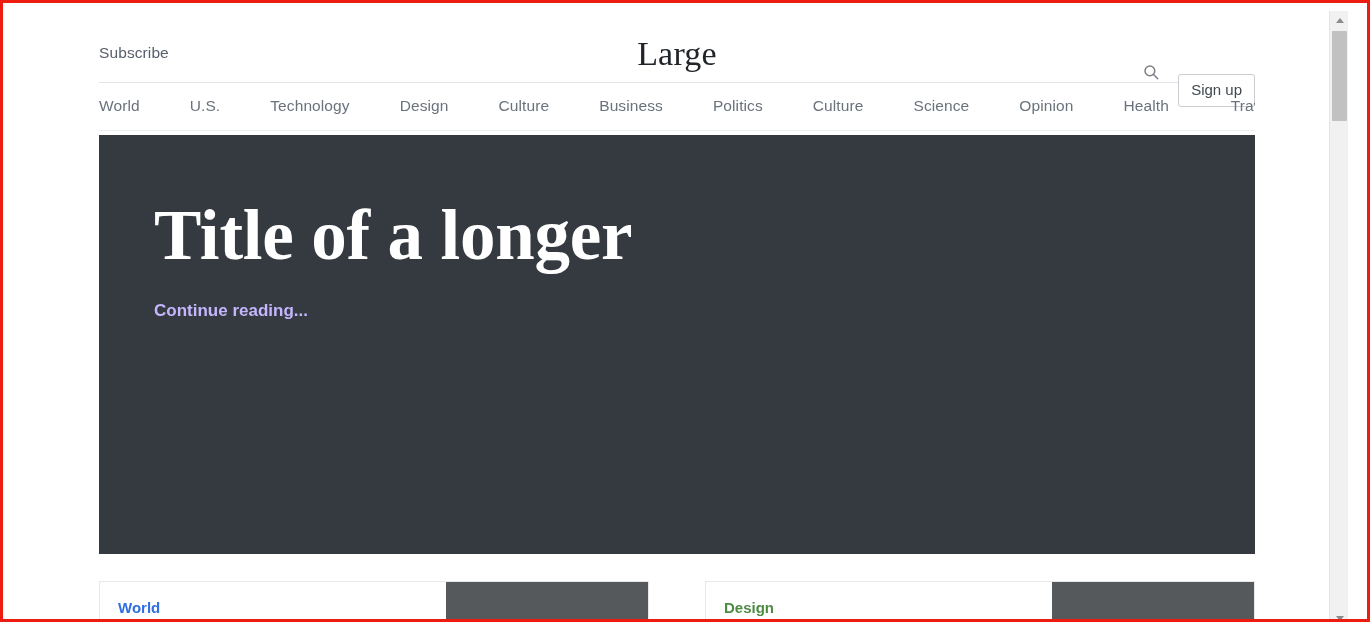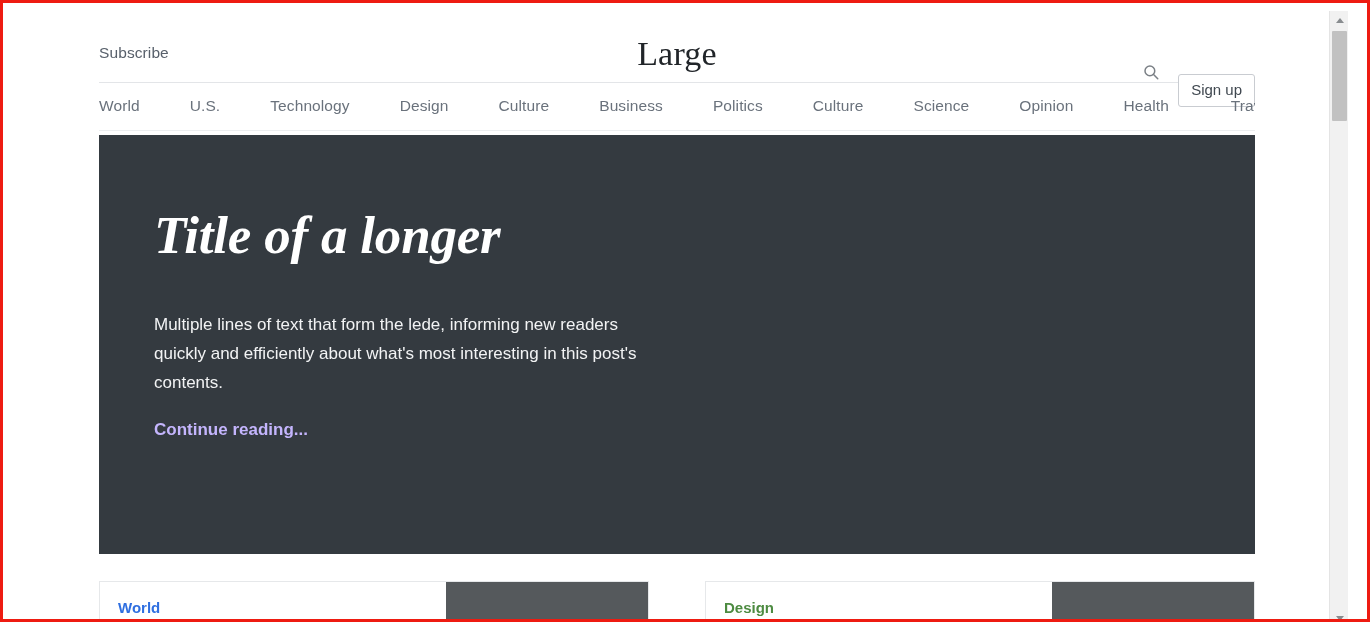--- a/index.html
+++ b/index.html
@@ -149,23 +149,22 @@
     box-sizing: border-box;
     padding: 58px 48px 0 55px;
     overflow: hidden;
   }
   .jumbotron-inner {
     max-width: 560px;
   }
   .jumbo-title {
     margin: 0;
     font-family: "Liberation Serif", serif;
-    font-style: italic;
     font-weight: bold;
-    font-size: 53px;
+    font-size: 71px;
     line-height: 85px;
     color: #ffffff;
     letter-spacing: -0.2px;
   }
   .jumbo-lede {
     margin: 32px 0 0 0;
     font-size: 17px;
     line-height: 29px;
     color: #f2f3f4;
     max-width: 520px;
@@ -311,21 +310,20 @@
           <a class="nav-link" href="#">Health</a>
           <a class="nav-link" href="#">Travel</a>
         </nav>
       </div>
 
       <div class="jumbotron">
         <div class="jumbotron-inner">
           <h1 class="jumbo-title">
             <span>Title of a longer</span><br>
           </h1>
-          <p class="jumbo-lede">Multiple lines of text that form the lede, informing new readers quickly and efficiently about what's most interesting in this post's contents.</p>
           <a class="jumbo-more" href="#">Continue reading...</a>
         </div>
       </div>
 
       <div class="card-row">
 
         <div class="card">
           <div class="card-body">
             <p class="card-cat world">World</p>
             <h3 class="card-title">Featured post</h3>

